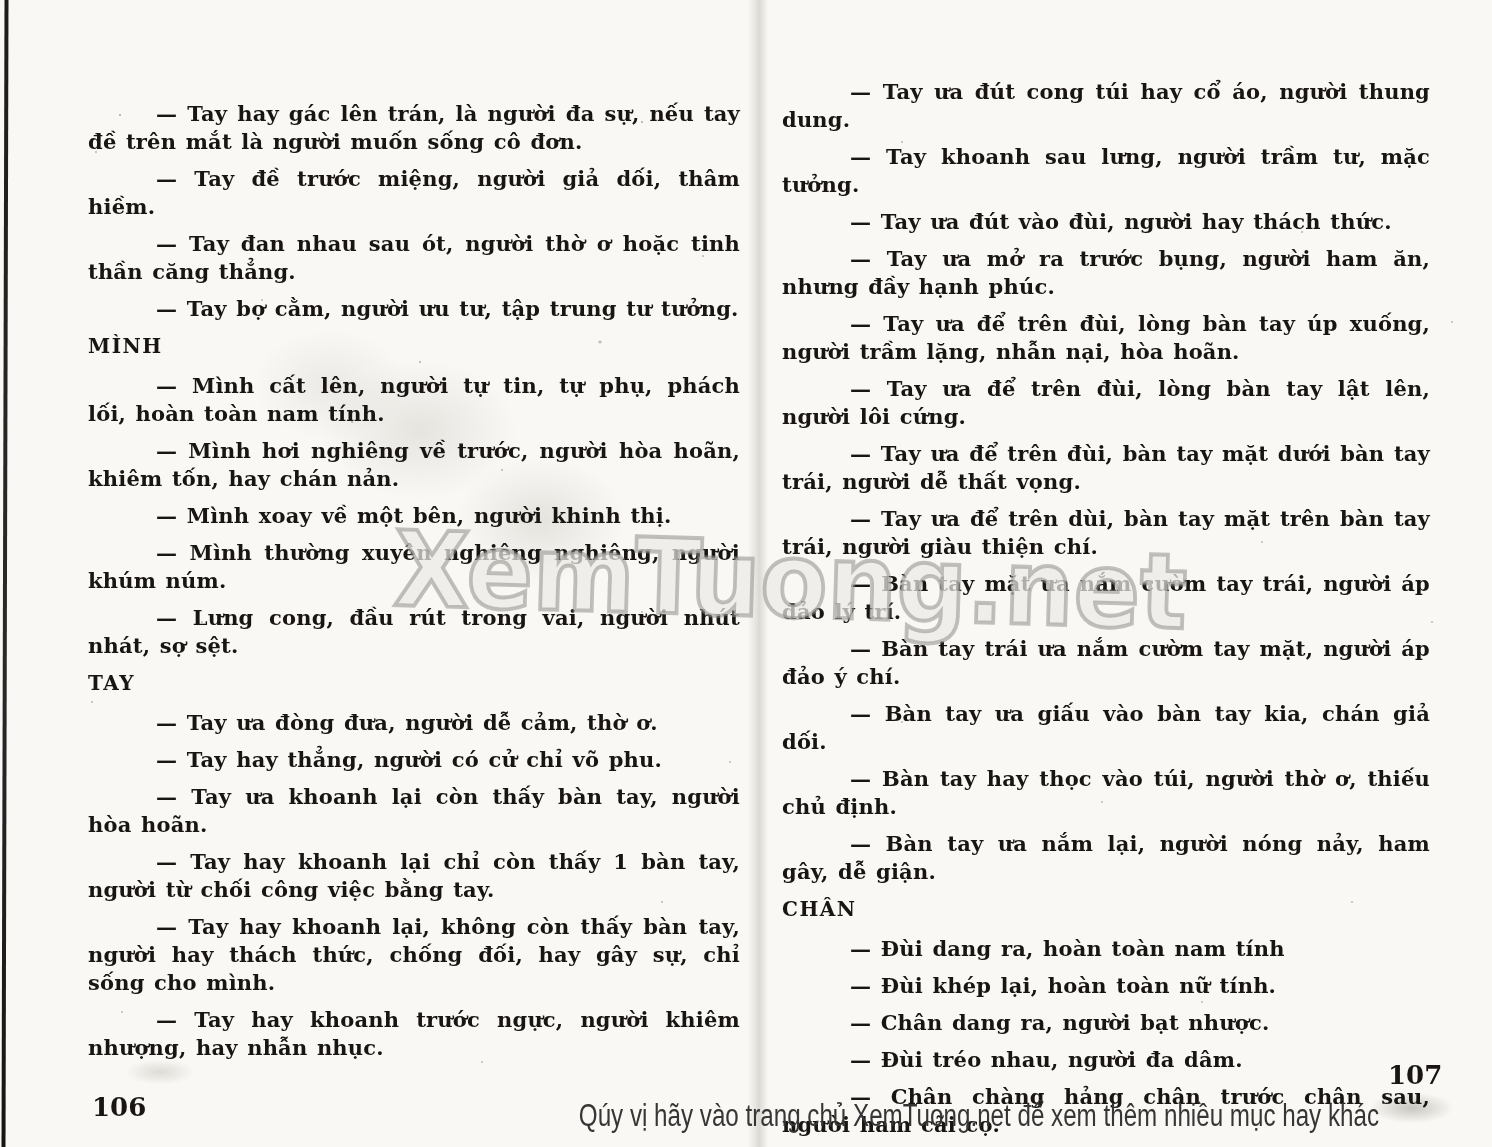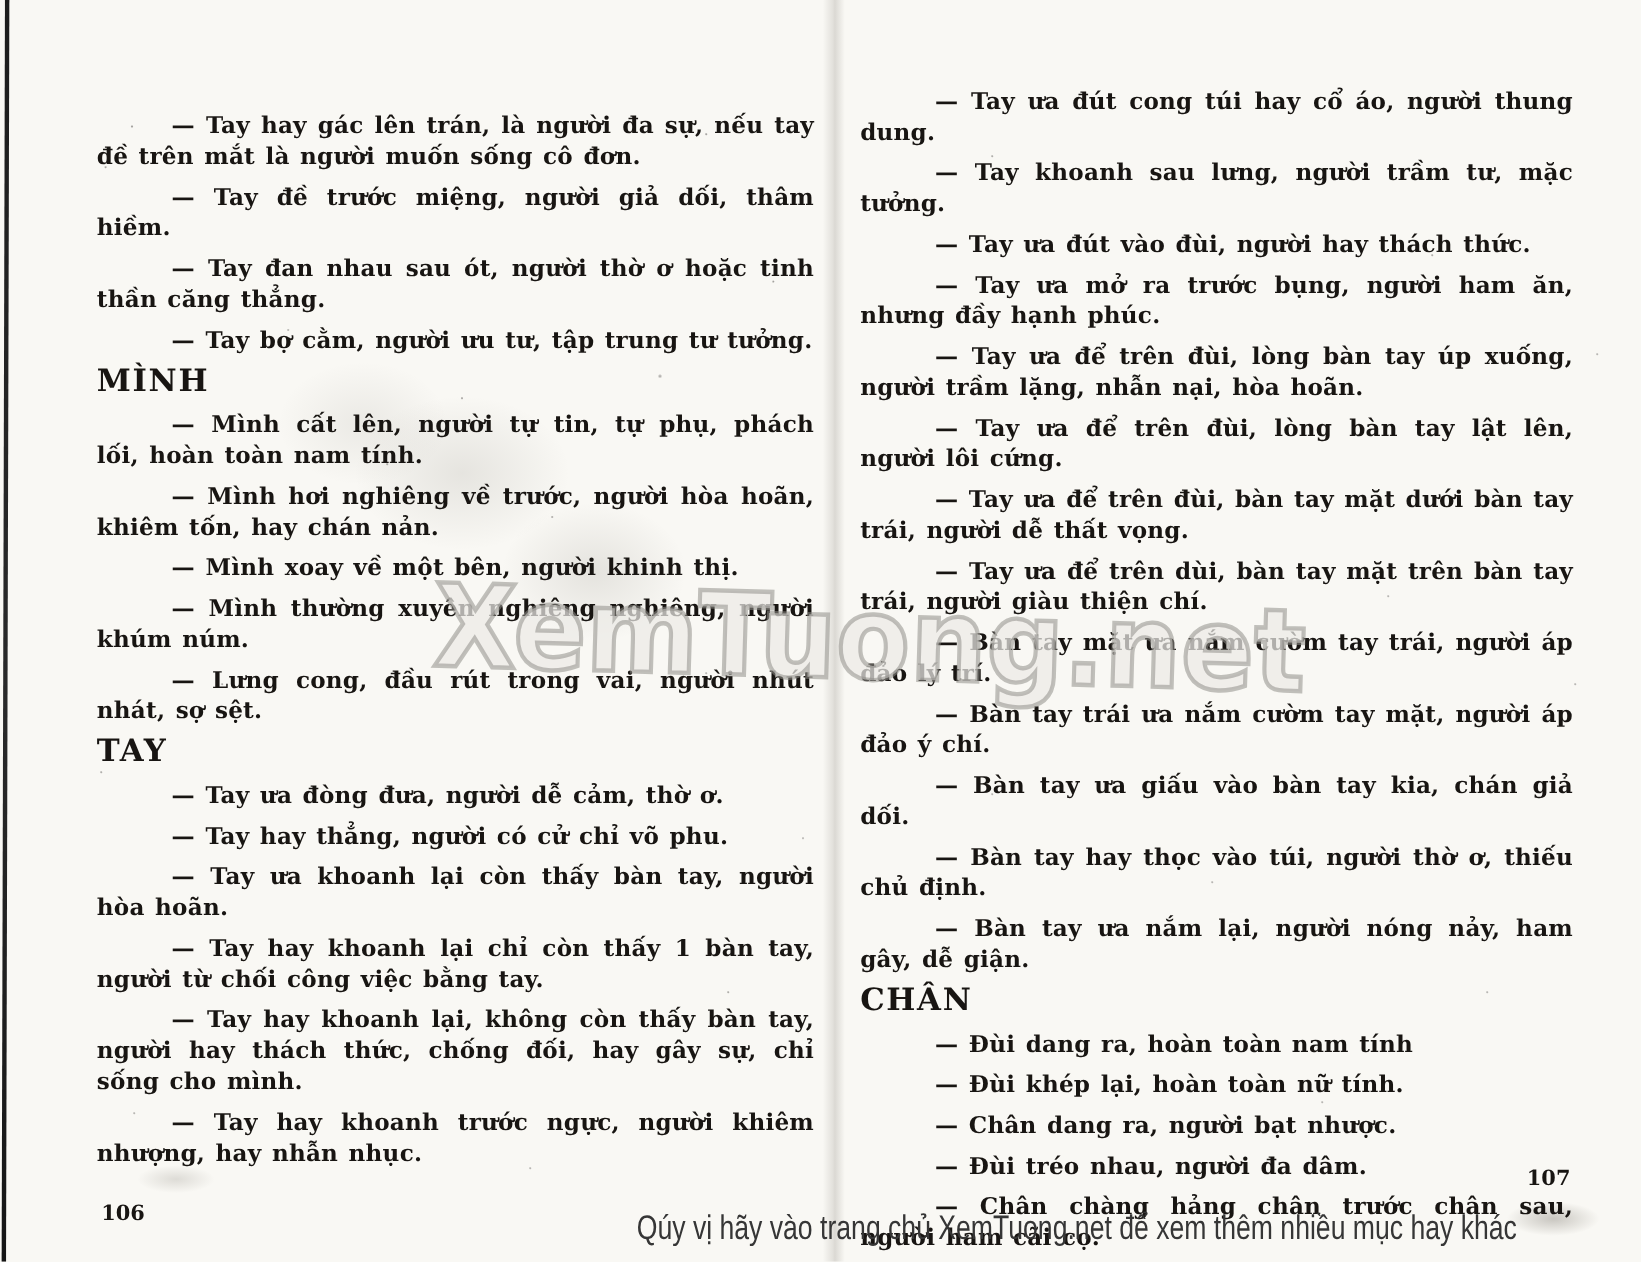--- a/index.html
+++ b/index.html
@@ -58,35 +58,35 @@
   }
   
   .col{position:absolute;color:#181512;z-index:1;}
   .col-left{left:88px;top:100px;width:652px;}
   .col-right{left:782px;top:78px;width:648px;}
   .col p.entry{
     margin:0 0 9px;font-size:21px;line-height:28px;font-weight:bold;
     text-indent:68px;text-align:justify;letter-spacing:.2px;word-spacing:2px;
   }
   .col h2.heading{
-    margin:0 0 12px;font-size:28px;line-height:28px;font-weight:bold;
+    margin:0 0 12px;font-size:20px;line-height:28px;font-weight:bold;
     letter-spacing:1.5px;
   }
   
   .watermark{
     position:absolute;left:396px;top:508px;z-index:2;pointer-events:none;
     font-family:"DejaVu Sans", sans-serif;font-weight:bold;font-size:104px;
     color:rgba(235,234,230,0.72);
     -webkit-text-stroke:4px rgba(145,143,138,0.55);
     text-stroke:4px rgba(145,143,138,0.55);
     transform:rotate(1.7deg) scaleX(0.94);transform-origin:left top;
     white-space:nowrap;
   }
   
-  .pageno{position:absolute;font-weight:bold;font-size:19px;color:#181512;z-index:1;}
+  .pageno{position:absolute;font-weight:bold;font-size:26px;color:#181512;z-index:1;}
   .pageno-left{left:92px;top:1092px;}
   .pageno-right{left:1388px;top:1060px;}
   .footer{position:absolute;left:0;width:1492px;top:1098px;text-align:right;z-index:3;}
   .footer span{
     display:inline-block;font-family:"Liberation Sans", sans-serif;
     font-size:31px;color:#363636;transform:scaleX(0.78);transform-origin:center;
     letter-spacing:0px;white-space:nowrap;
   }
 </style>
 </head>

